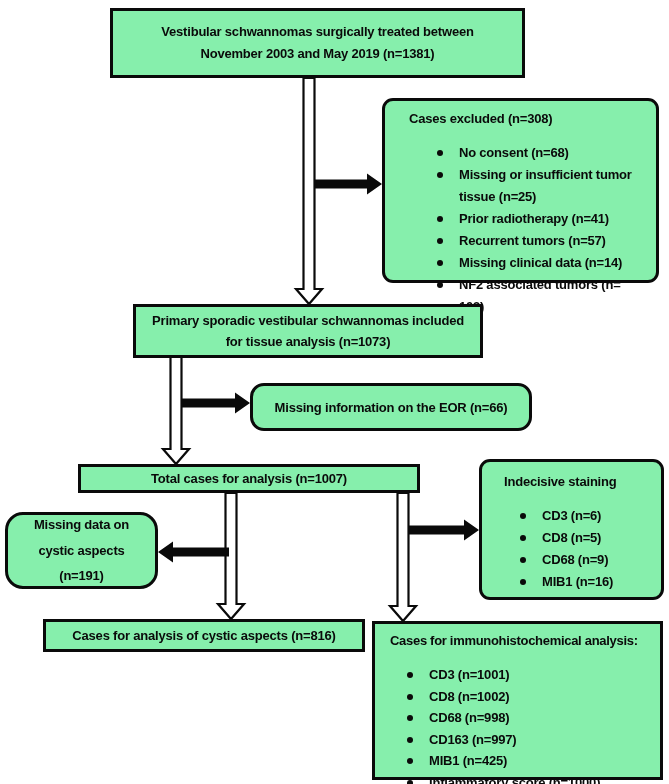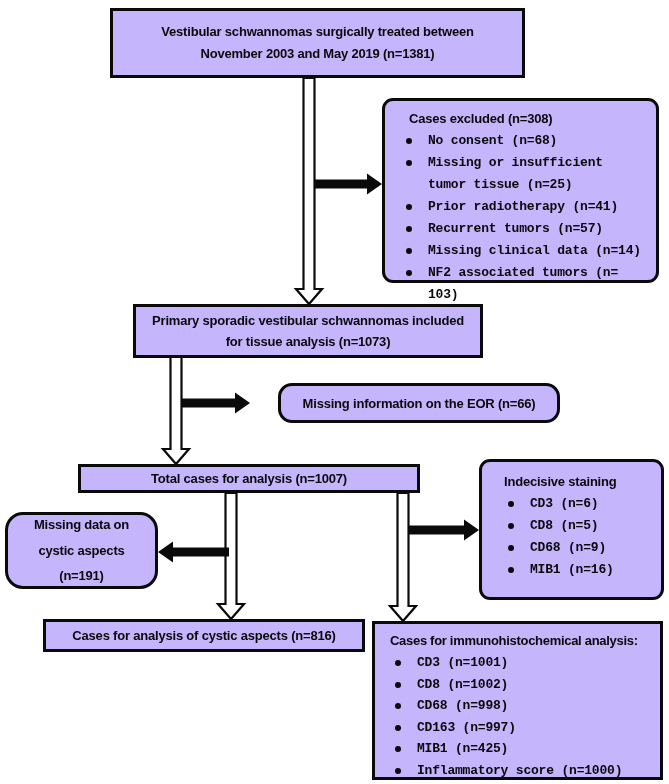--- a/index.html
+++ b/index.html
@@ -16,52 +16,52 @@
   }
   .arrows {
     position: absolute;
     left: 0; top: 0;
     width: 669px; height: 784px;
   }
   .arrows .hollow { fill: #ffffff; stroke: #0a0a0a; stroke-width: 2.2; stroke-linejoin: miter; }
   .arrows .solid  { fill: #0a0a0a; stroke: none; }
   .box {
     position: absolute;
-    background: #c4b5fd;
+    background: #86efac;
     border: 3px solid #0a0a0a;
     box-sizing: border-box;
     line-height: 19px;
   }
   .center {
     display: flex;
     flex-direction: column;
     align-items: center;
     justify-content: center;
     text-align: center;
   }
   .nowrap { white-space: nowrap; }
   .rounded-lg { border-radius: 11px; }
   .rounded-md { border-radius: 18px; justify-content: space-between; }
   .rounded-sm { border-radius: 14px; }
 
   .b-treated   { left: 110px; top: 8px;   width: 415px; height: 70px;  line-height: 22px; }
   .b-excluded  { left: 382px; top: 98px;  width: 277px; height: 185px; padding: 7px 8px 0 0; }
   .b-primary   { left: 133px; top: 304px; width: 350px; height: 54px;  line-height: 21px; }
-  .b-eor       { left: 250px; top: 383px; width: 282px; height: 40px; margin-left: 28px; }
+  .b-eor       { left: 250px; top: 383px; width: 282px; height: 48px; }
   .b-total     { left: 78px;  top: 464px; width: 342px; height: 29px; }
   .b-indecisive{ left: 479px; top: 459px; width: 185px; height: 141px; padding: 9px 6px 0 0; }
   .b-miscystic { left: 5px;   top: 512px; width: 153px; height: 77px;  line-height: 20px; }
   .b-cystic    { left: 43px;  top: 619px; width: 322px; height: 33px; }
   .b-immuno    { left: 372px; top: 621px; width: 291px; height: 159px; padding: 6px 4px 0 0; }
 
   .box-title { margin: 0 0 0 24px; line-height: 22px; white-space: nowrap; }
   .b-indecisive .box-title { margin-left: 22px; }
   .b-immuno .box-title { margin-left: 15px; letter-spacing: -0.3px; }
 
-  ul.bullets { list-style: none; margin: 0; padding: 0 0 0 21px; font-family: Liberation Mono, monospace; }
+  ul.bullets { list-style: none; margin: 12px; padding: 0 0 0 40px; }
   .b-indecisive ul.bullets { padding-left: 26px; }
   .b-immuno ul.bullets { padding-left: 20px; }
   ul.bullets li { display: flex; align-items: flex-start; line-height: 22px; }
   .b-immuno ul.bullets li { line-height: 21.5px; }
   .dot {
     width: 6px; height: 6px;
     background: #0a0a0a;
     border-radius: 50%;
     flex: 0 0 6px;
     margin: 8px 16px 0 0;

